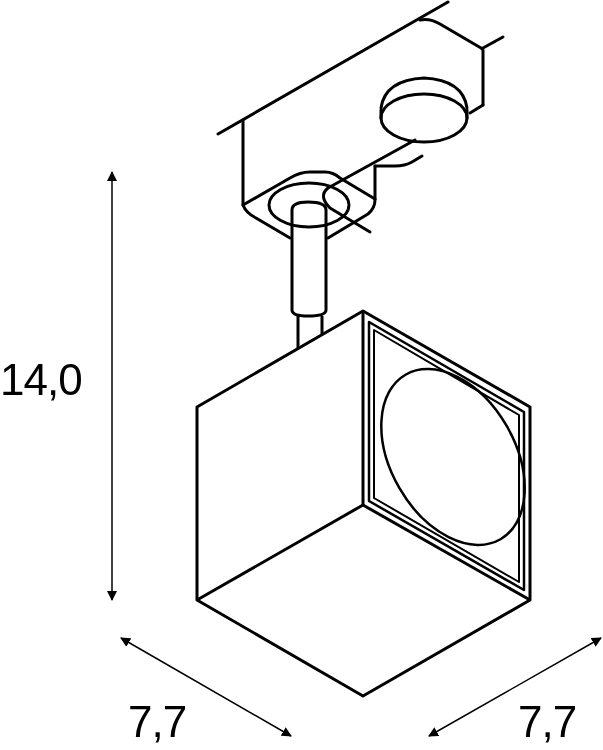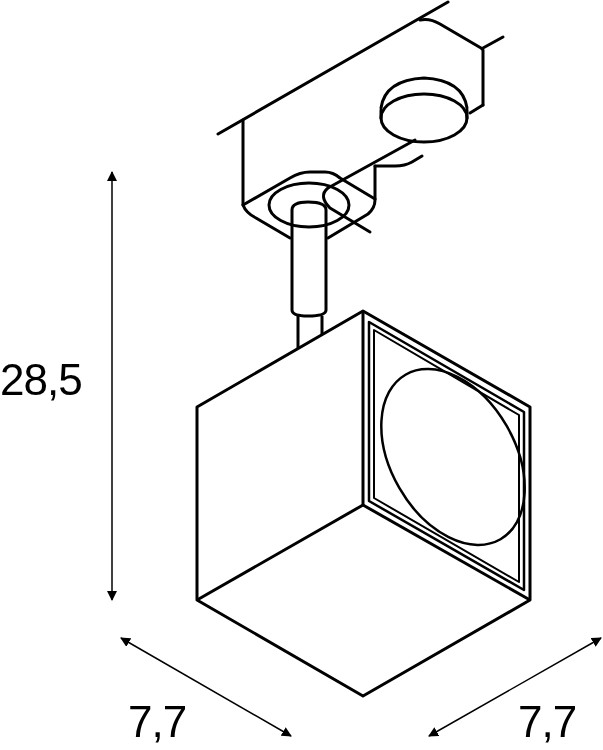--- a/index.html
+++ b/index.html
@@ -63,15 +63,15 @@
     <line x1="112" y1="172" x2="112" y2="600" marker-start="url(#ah)" marker-end="url(#ah)"></line>
   </g>
   <g stroke="#000" stroke-width="1.5">
     <line x1="121" y1="638" x2="291" y2="736" marker-start="url(#ah)" marker-end="url(#ah)"></line>
   </g>
   <g stroke="#000" stroke-width="1.5">
     <line x1="601" y1="638" x2="429" y2="736" marker-start="url(#ah)" marker-end="url(#ah)"></line>
   </g>
 </svg>
 
-<div class="dim-label" style="left:0px; top:358px;">28,5</div>
+<div class="dim-label" style="left:0px; top:358px;">14,0</div>
 <div class="dim-label" style="left:128px; top:700px;">7,7</div>
 <div class="dim-label" style="left:518px; top:700px;">7,7</div>
 
 </body></html>

